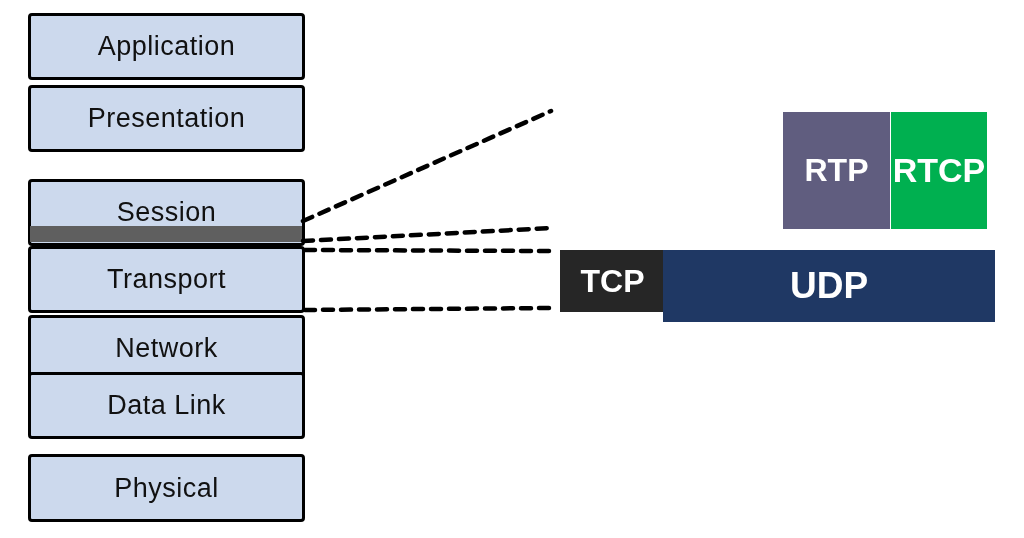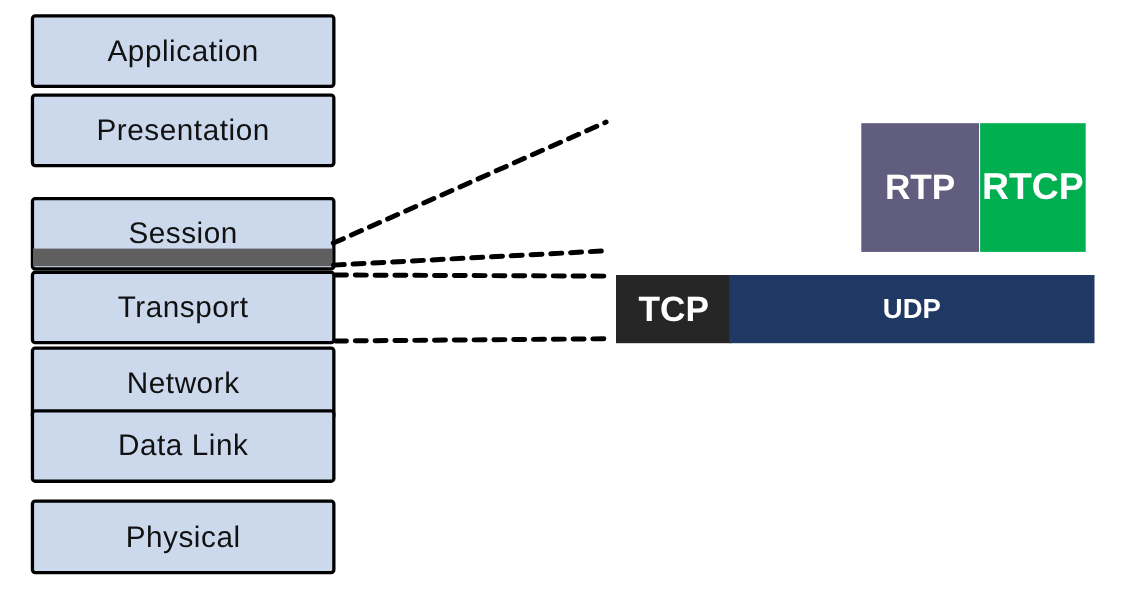--- a/index.html
+++ b/index.html
@@ -106,21 +106,21 @@
     display: flex;
     align-items: center;
     justify-content: center;
     color: #ffffff;
     font-weight: bold;
     font-size: 33px;
   }
   .rtp-box  { left: 783px; top: 112px; width: 107px; height: 117px; background: #605d7f; }
   .rtcp-box { left: 891px; top: 112px; width: 96px; height: 117px; background: #00b050; font-size: 34px; }
   .tcp-box  { left: 560px; top: 250px; width: 105px; height: 62px; background: #262626; }
-  .udp-box  { left: 663px; top: 250px; width: 332px; height: 62px; background: #1f3864; font-size: 25px; }
+  .udp-box  { left: 663px; top: 250px; width: 332px; height: 72px; background: #1f3864; font-size: 37px; }
 </style>
 </head>
 <body>
 
 <div class="canvas">
 
   <div class="osi-box osi-0" style="background-color: rgb(204, 217, 237);">
     <span>Application</span>
   </div>
   <div class="osi-box osi-1" style="background-color: rgb(204, 217, 237);">

